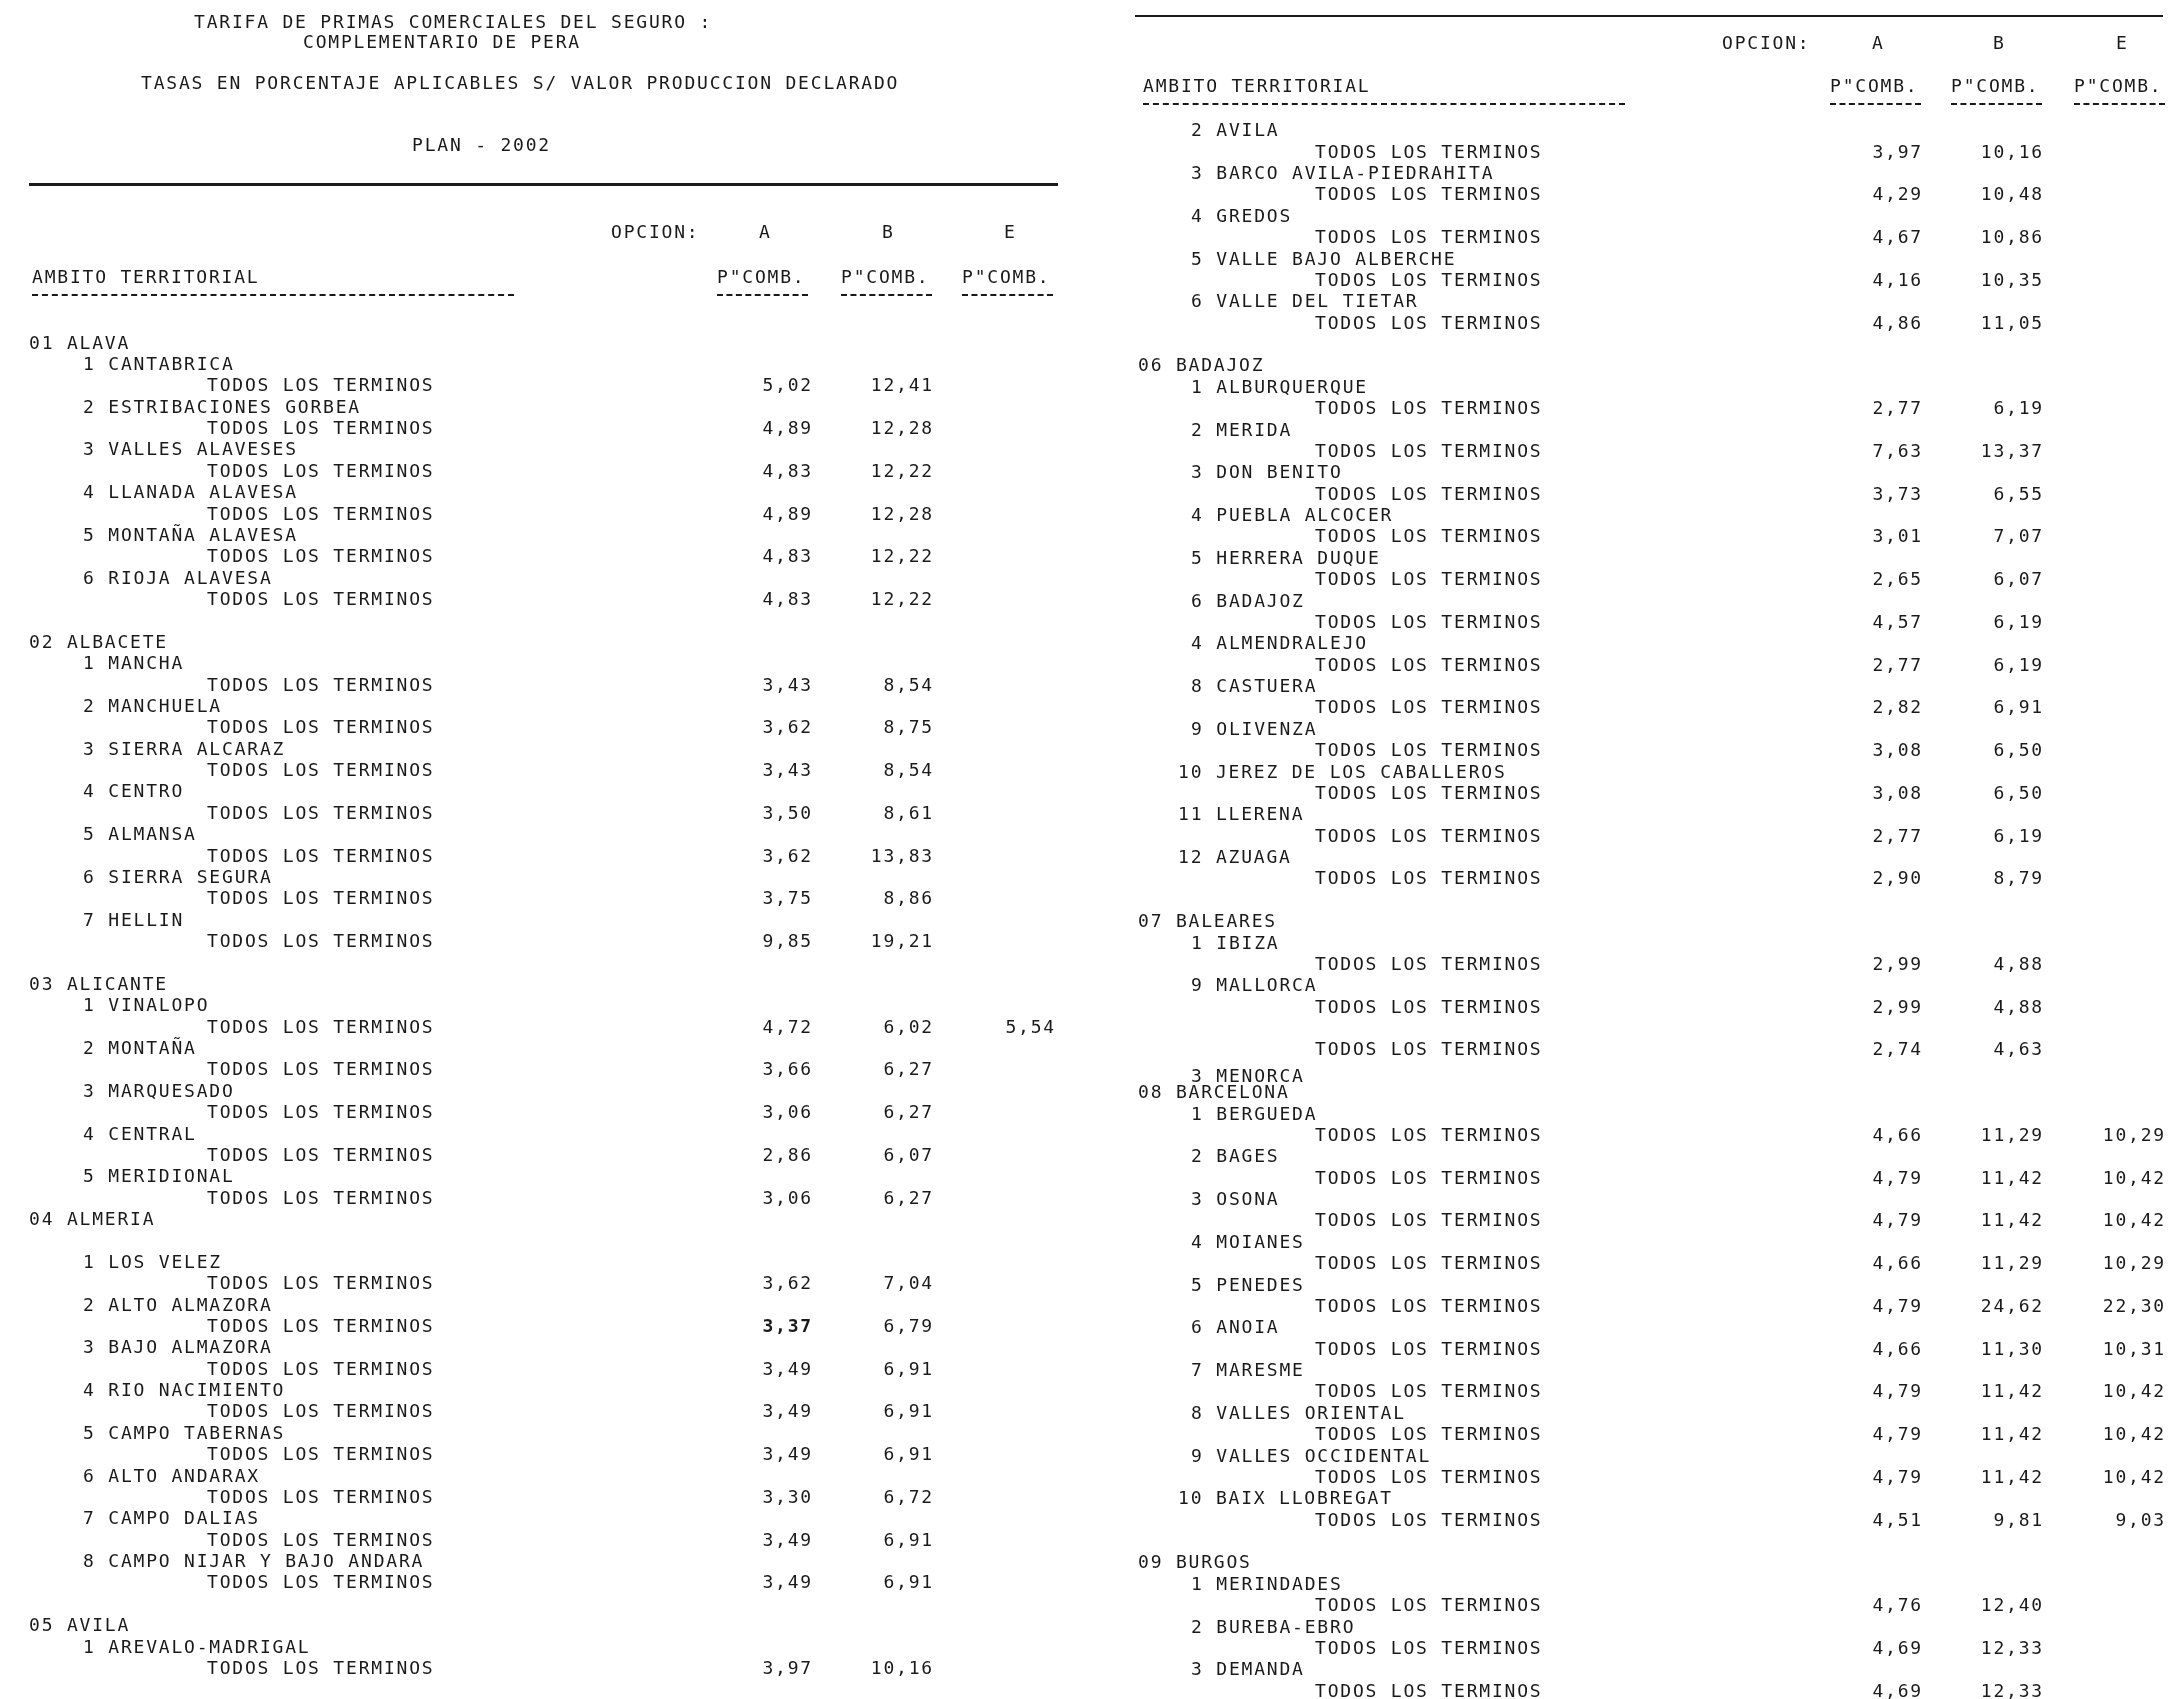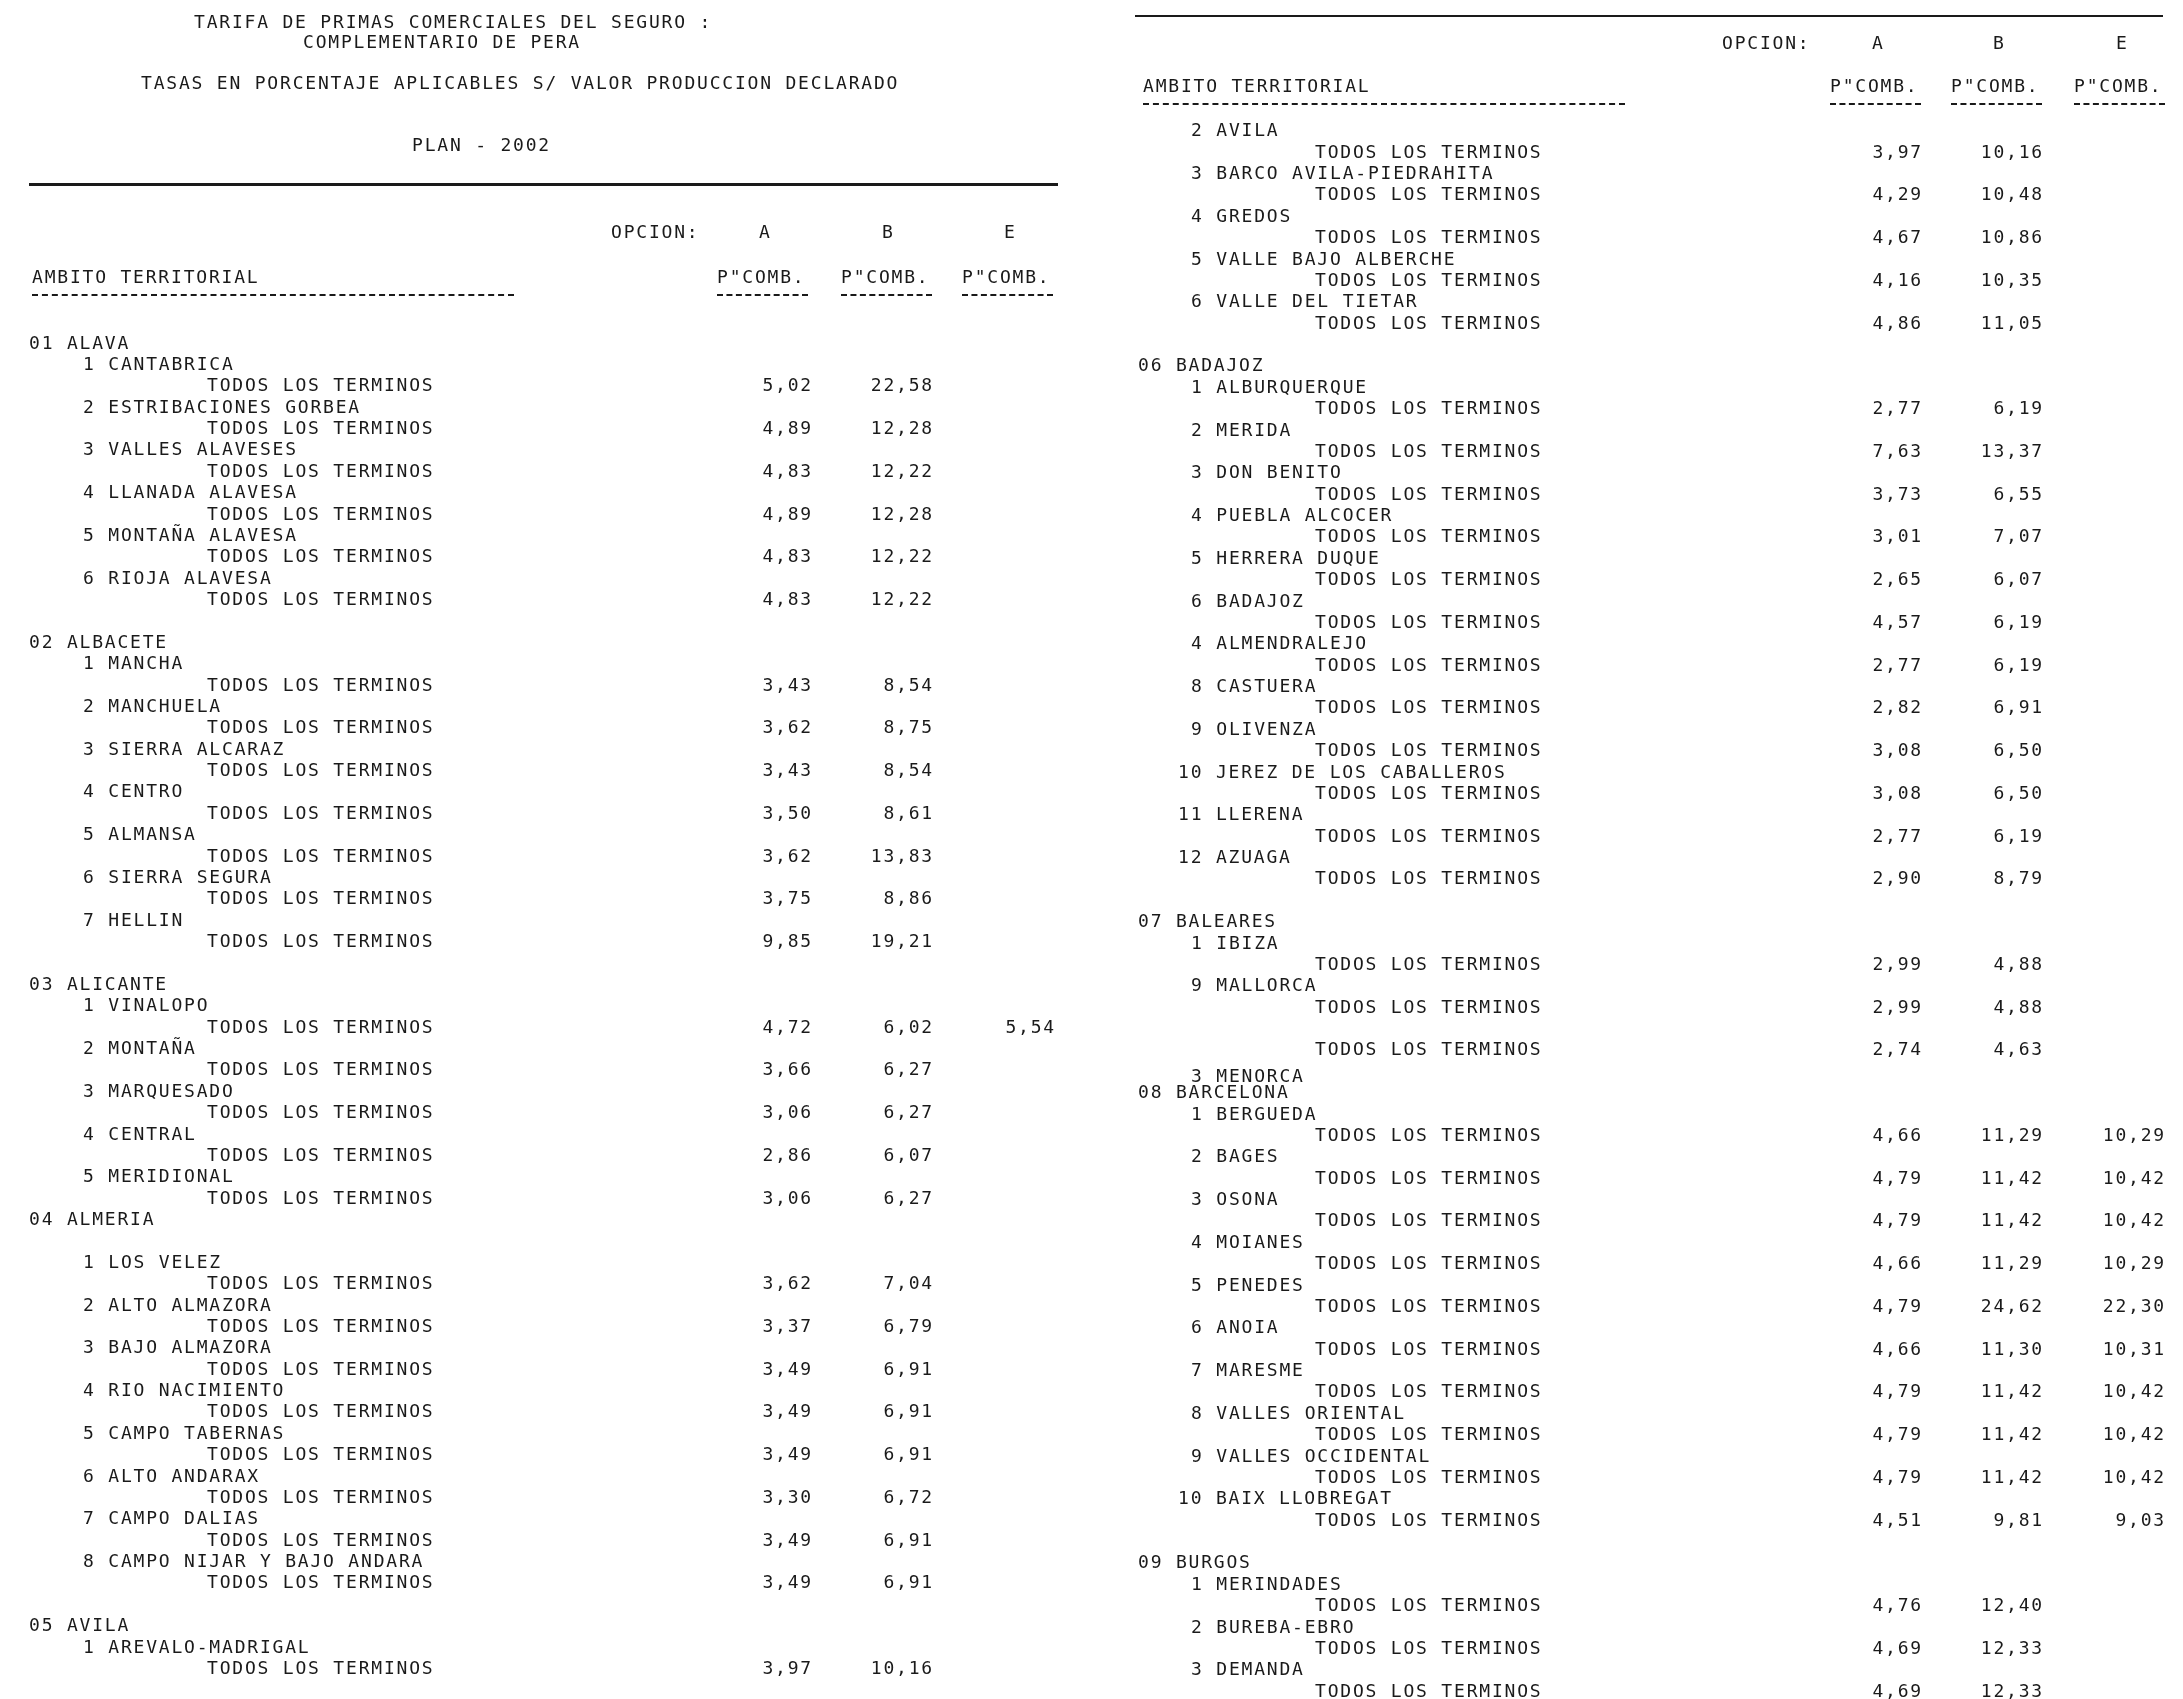--- a/index.html
+++ b/index.html
@@ -31,21 +31,21 @@
 <div class="t" style="left:962px;top:267px;">P"COMB.</div>
 <div class="dash" style="left:717px;top:294px;width:91px;"></div>
 <div class="dash" style="left:841px;top:294px;width:91px;"></div>
 <div class="dash" style="left:962px;top:294px;width:91px;"></div>
 
 <div id="left-body" class="col" style="left:0;">
     <div class="t" style="top: 333px; left: 29px;">01 ALAVA</div>
     <div class="t" style="top: 354px; left: 83px;">1 CANTABRICA</div>
     <div class="t" style="top: 375px; left: 207px;">TODOS LOS TERMINOS</div>
     <div class="t num" style="top: 375px; left: 712px;">5,02</div>
-    <div class="t num" style="top: 375px; left: 833px;">22,58</div>
+    <div class="t num" style="top: 375px; left: 833px;">12,41</div>
     <div class="t" style="top: 397px; left: 83px;">2 ESTRIBACIONES GORBEA</div>
     <div class="t" style="top: 418px; left: 207px;">TODOS LOS TERMINOS</div>
     <div class="t num" style="top: 418px; left: 712px;">4,89</div>
     <div class="t num" style="top: 418px; left: 833px;">12,28</div>
     <div class="t" style="top: 439px; left: 83px;">3 VALLES ALAVESES</div>
     <div class="t" style="top: 461px; left: 207px;">TODOS LOS TERMINOS</div>
     <div class="t num" style="top: 461px; left: 712px;">4,83</div>
     <div class="t num" style="top: 461px; left: 833px;">12,22</div>
     <div class="t" style="top: 482px; left: 83px;">4 LLANADA ALAVESA</div>
     <div class="t" style="top: 504px; left: 207px;">TODOS LOS TERMINOS</div>
@@ -110,21 +110,21 @@
     <div class="t" style="top: 1188px; left: 207px;">TODOS LOS TERMINOS</div>
     <div class="t num" style="top: 1188px; left: 712px;">3,06</div>
     <div class="t num" style="top: 1188px; left: 833px;">6,27</div>
     <div class="t" style="top: 1209px; left: 29px;">04 ALMERIA</div>
     <div class="t" style="top: 1252px; left: 83px;">1 LOS VELEZ</div>
     <div class="t" style="top: 1273px; left: 207px;">TODOS LOS TERMINOS</div>
     <div class="t num" style="top: 1273px; left: 712px;">3,62</div>
     <div class="t num" style="top: 1273px; left: 833px;">7,04</div>
     <div class="t" style="top: 1295px; left: 83px;">2 ALTO ALMAZORA</div>
     <div class="t" style="top: 1316px; left: 207px;">TODOS LOS TERMINOS</div>
-    <div class="t num" style="top: 1316px; left: 712px;">3,37</div>
+    <div class="t num" style="top: 1316px; left: 712px; font-weight: bold;">3,37</div>
     <div class="t num" style="top: 1316px; left: 833px;">6,79</div>
     <div class="t" style="top: 1337px; left: 83px;">3 BAJO ALMAZORA</div>
     <div class="t" style="top: 1359px; left: 207px;">TODOS LOS TERMINOS</div>
     <div class="t num" style="top: 1359px; left: 712px;">3,49</div>
     <div class="t num" style="top: 1359px; left: 833px;">6,91</div>
     <div class="t" style="top: 1380px; left: 83px;">4 RIO NACIMIENTO</div>
     <div class="t" style="top: 1401px; left: 207px;">TODOS LOS TERMINOS</div>
     <div class="t num" style="top: 1401px; left: 712px;">3,49</div>
     <div class="t num" style="top: 1401px; left: 833px;">6,91</div>
     <div class="t" style="top: 1423px; left: 83px;">5 CAMPO TABERNAS</div>

